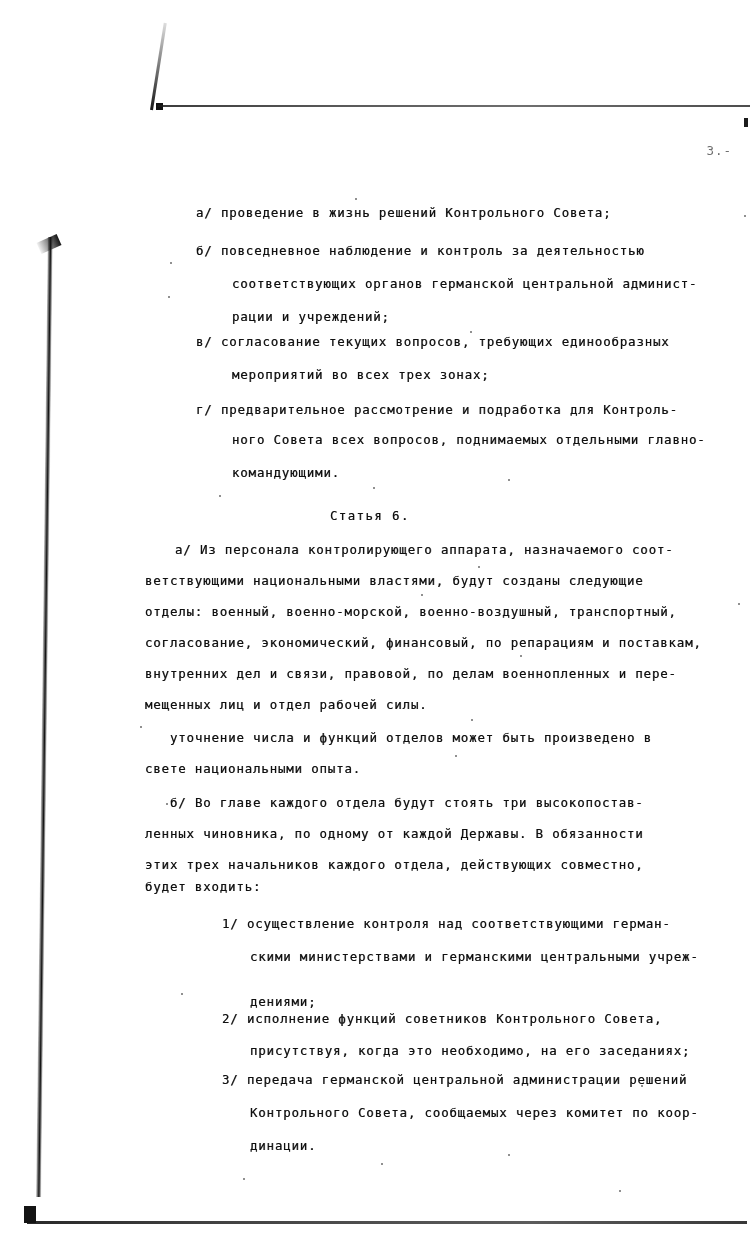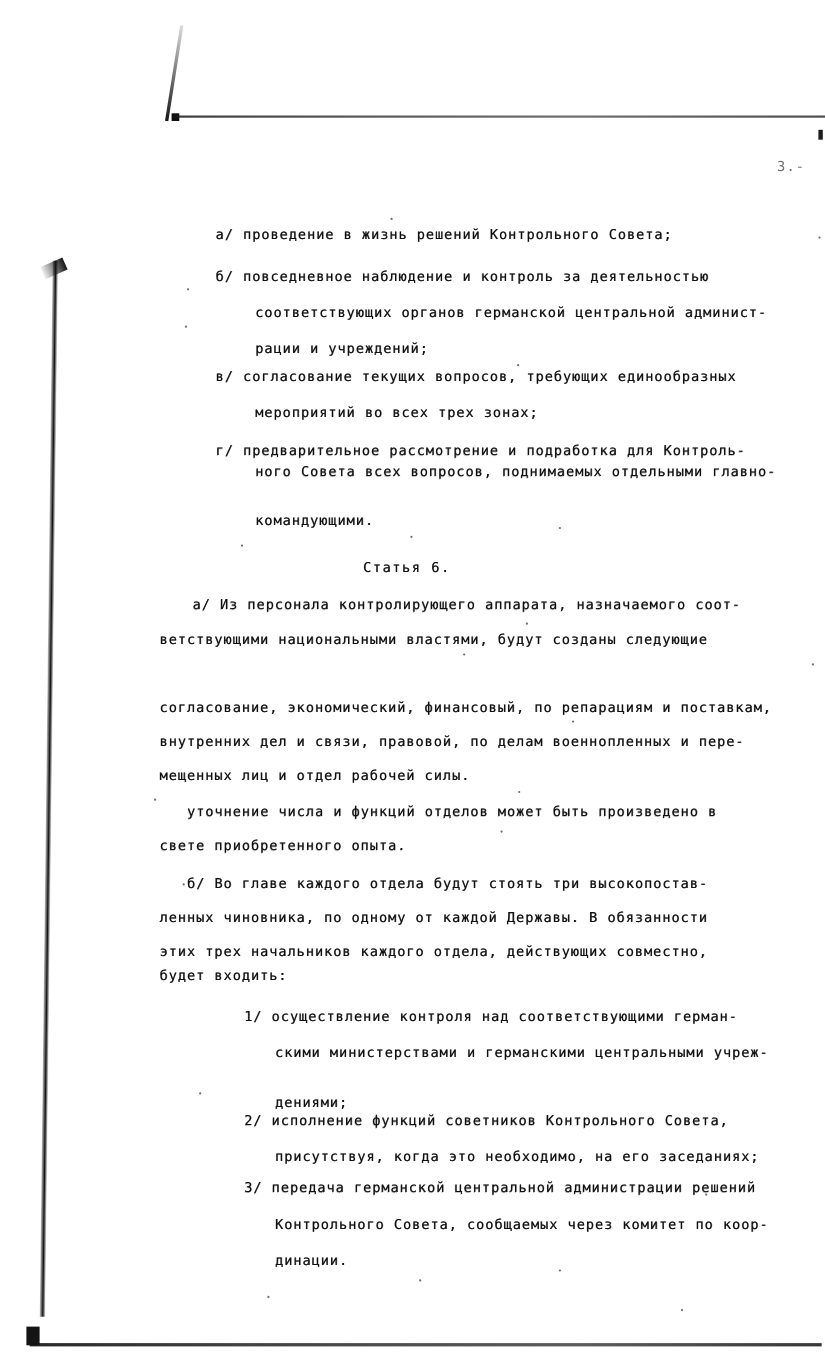--- a/index.html
+++ b/index.html
@@ -182,30 +182,31 @@
   <div class="page-number">3.-</div>
 
   <div class="doc-body" id="doc-body">
       <div class="tline" style="left: 196px; top: 205px;">а/ проведение в жизнь решений Контрольного Совета;</div>
       <div class="tline" style="left: 196px; top: 243px;">б/ повседневное наблюдение и контроль за деятельностью</div>
       <div class="tline" style="left: 232px; top: 276px;">соответствующих органов германской центральной админист-</div>
       <div class="tline" style="left: 232px; top: 309px;">рации и учреждений;</div>
       <div class="tline" style="left: 196px; top: 334px;">в/ согласование текущих вопросов, требующих единообразных</div>
       <div class="tline" style="left: 232px; top: 367px;">мероприятий во всех трех зонах;</div>
       <div class="tline" style="left: 196px; top: 402px;">г/ предварительное рассмотрение и подработка для Контроль-</div>
-      <div class="tline" style="left: 232px; top: 421px;">ного Совета всех вопросов, поднимаемых отдельными главно-</div>
+      <div class="tline" style="left: 232px; top: 432px;">ного Совета всех вопросов, поднимаемых отдельными главно-</div>
       <div class="tline" style="left: 232px; top: 465px;">командующими.</div>
       <div class="tline heading" style="left: 330px; top: 508px;">Статья 6.</div>
       <div class="tline" style="left: 175px; top: 542px;">а/ Из персонала контролирующего аппарата, назначаемого соот-</div>
       <div class="tline" style="left: 145px; top: 573px;">ветствующими национальными властями, будут созданы следующие</div>
+      <div class="tline" style="left: 145px; top: 604px;">отделы: военный, военно-морской, военно-воздушный, транспортный,</div>
       <div class="tline" style="left: 145px; top: 635px;">согласование, экономический, финансовый, по репарациям и поставкам,</div>
       <div class="tline" style="left: 145px; top: 697px;">мещенных лиц и отдел рабочей силы.</div>
       <div class="tline" style="left: 145px; top: 666px;">внутренних дел и связи, правовой, по делам военнопленных и пере-</div>
       <div class="tline" style="left: 170px; top: 730px;">уточнение числа и функций отделов может быть произведено в</div>
-      <div class="tline" style="left: 145px; top: 761px;">свете приобретенного опыта.</div>
+      <div class="tline" style="left: 145px; top: 761px;">свете национальными опыта.</div>
       <div class="tline" style="left: 170px; top: 795px;">б/ Во главе каждого отдела будут стоять три высокопостав-</div>
       <div class="tline" style="left: 145px; top: 857px;">этих трех начальников каждого отдела, действующих совместно,</div>
       <div class="tline" style="left: 145px; top: 826px;">ленных чиновника, по одному от каждой Державы. В обязанности</div>
       <div class="tline" style="left: 145px; top: 879px;">будет входить:</div>
       <div class="tline" style="left: 222px; top: 916px;">1/ осуществление контроля над соответствующими герман-</div>
       <div class="tline" style="left: 250px; top: 949px;">скими министерствами и германскими центральными учреж-</div>
       <div class="tline" style="left: 250px; top: 994px;">дениями;</div>
       <div class="tline" style="left: 222px; top: 1011px;">2/ исполнение функций советников Контрольного Совета,</div>
       <div class="tline" style="left: 250px; top: 1043px;">присутствуя, когда это необходимо, на его заседаниях;</div>
       <div class="tline" style="left: 222px; top: 1072px;">3/ передача германской центральной администрации решений</div>

